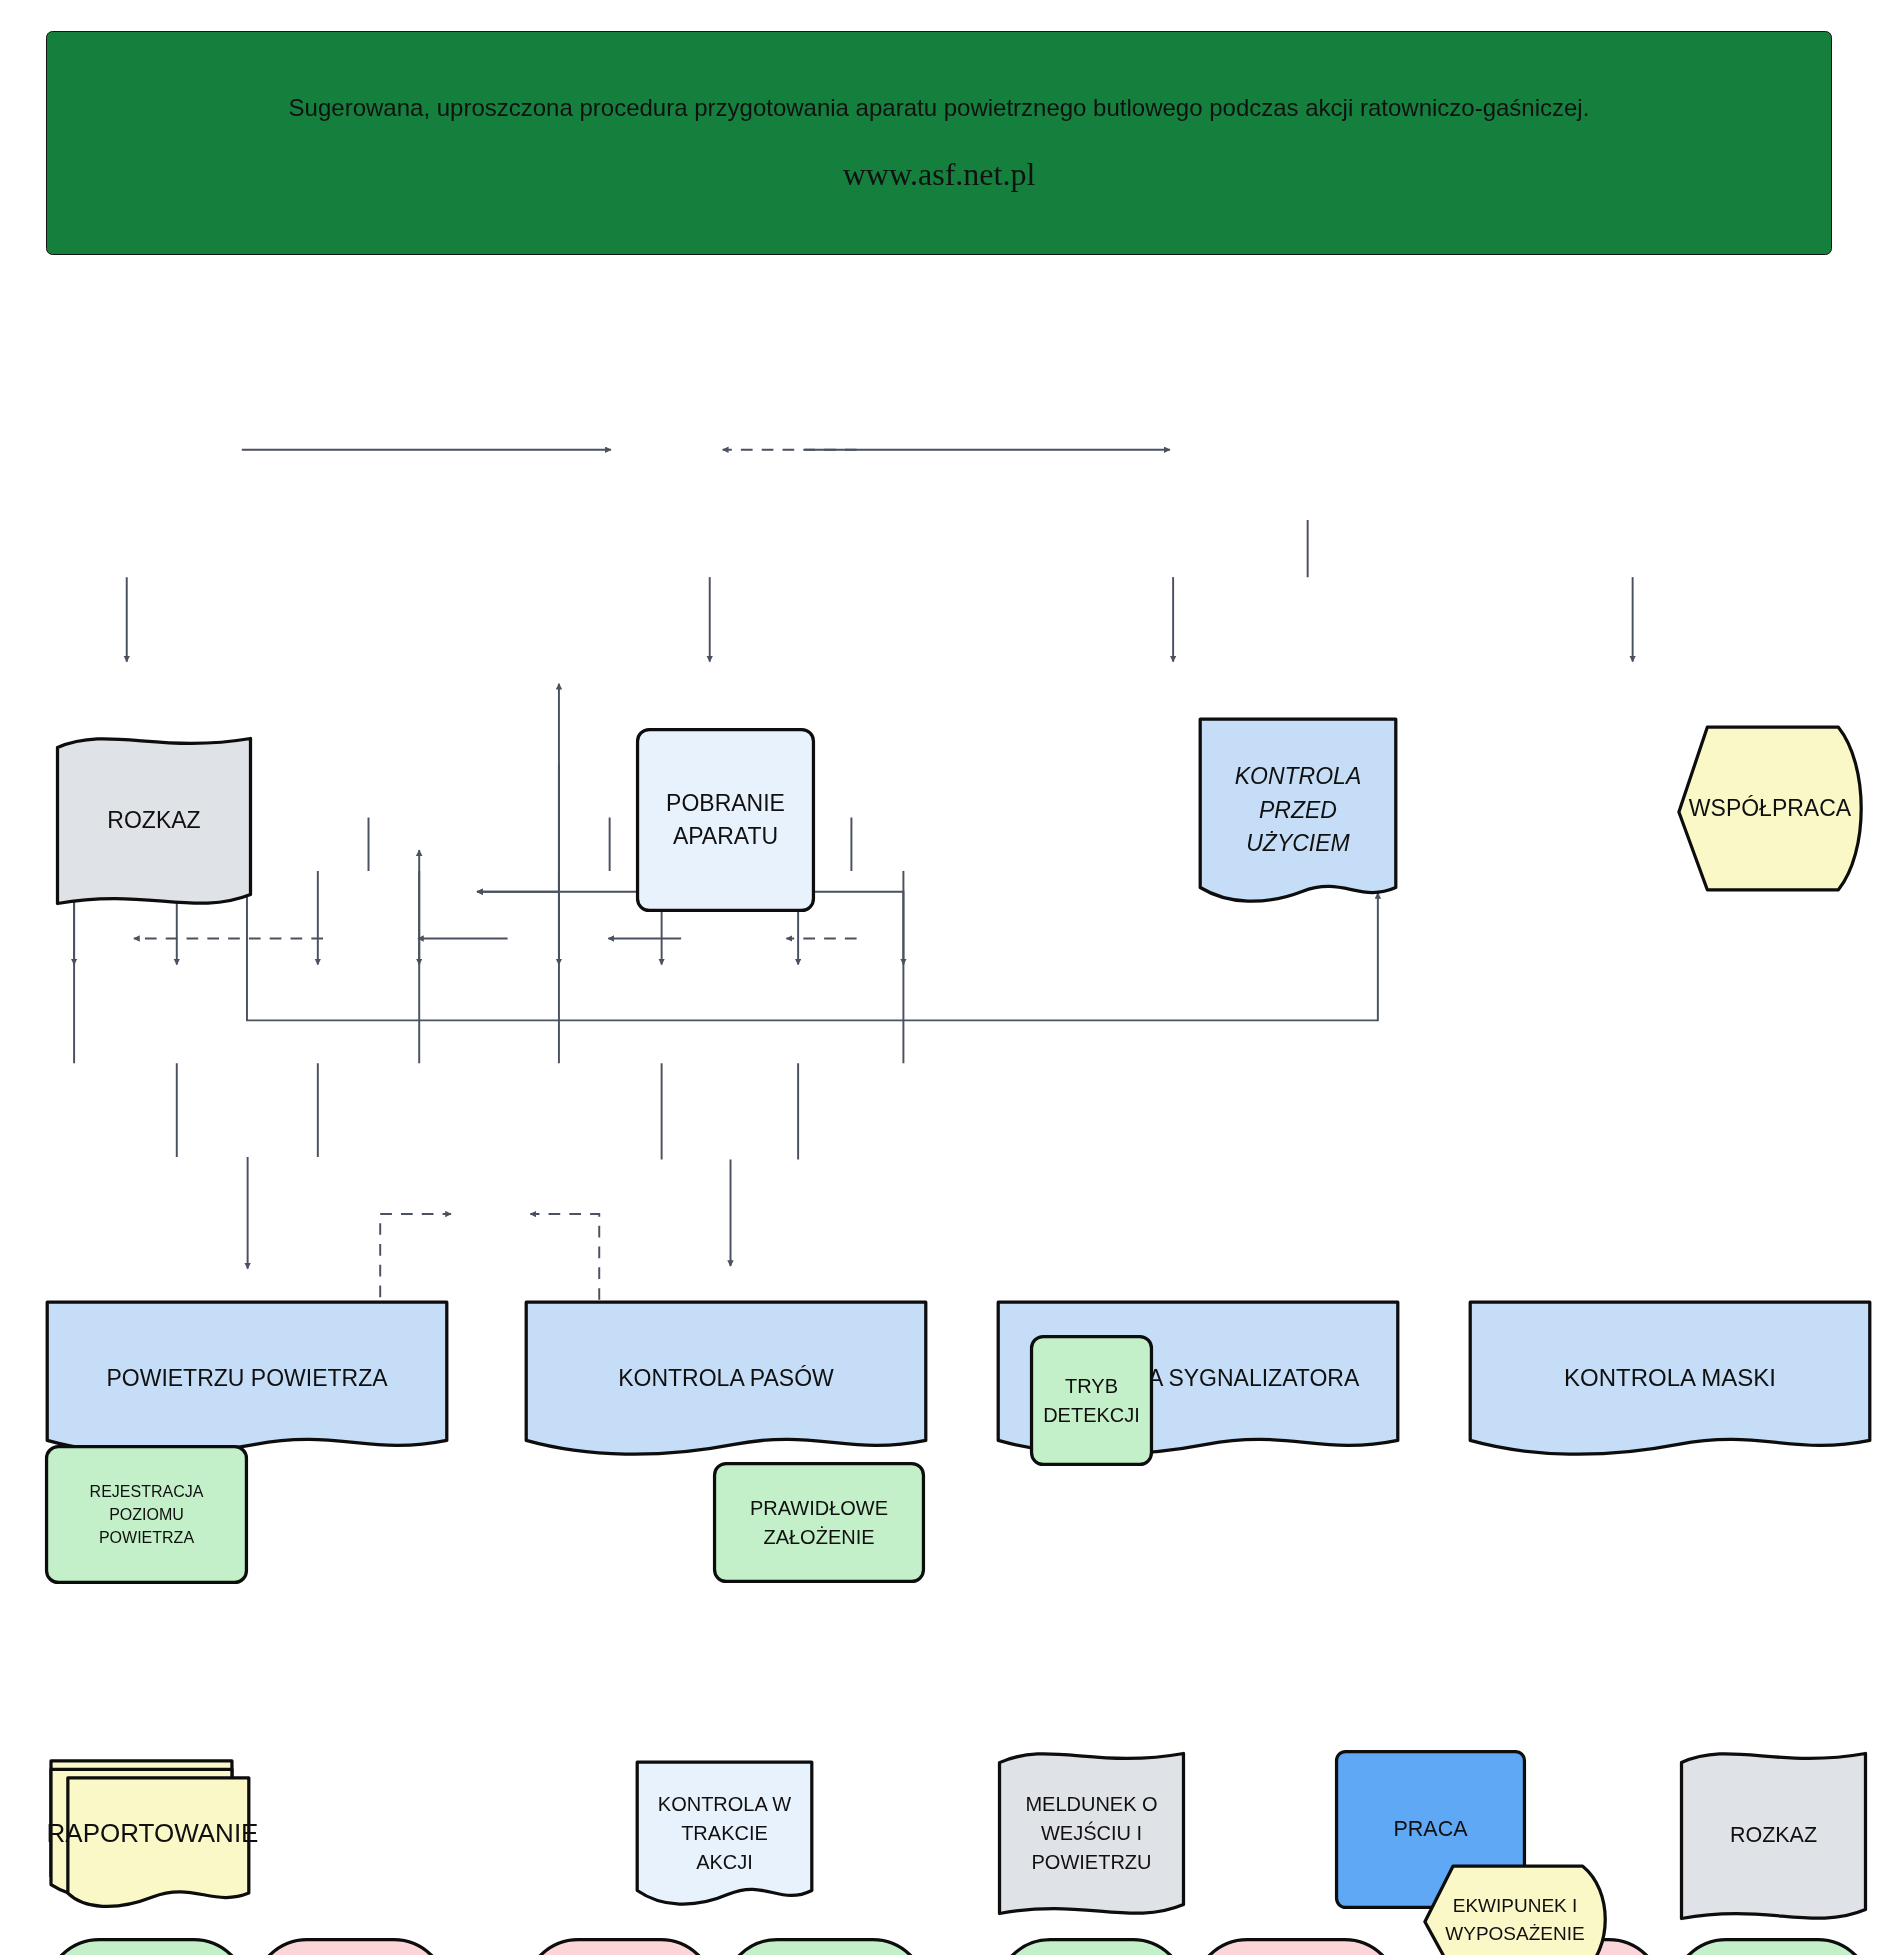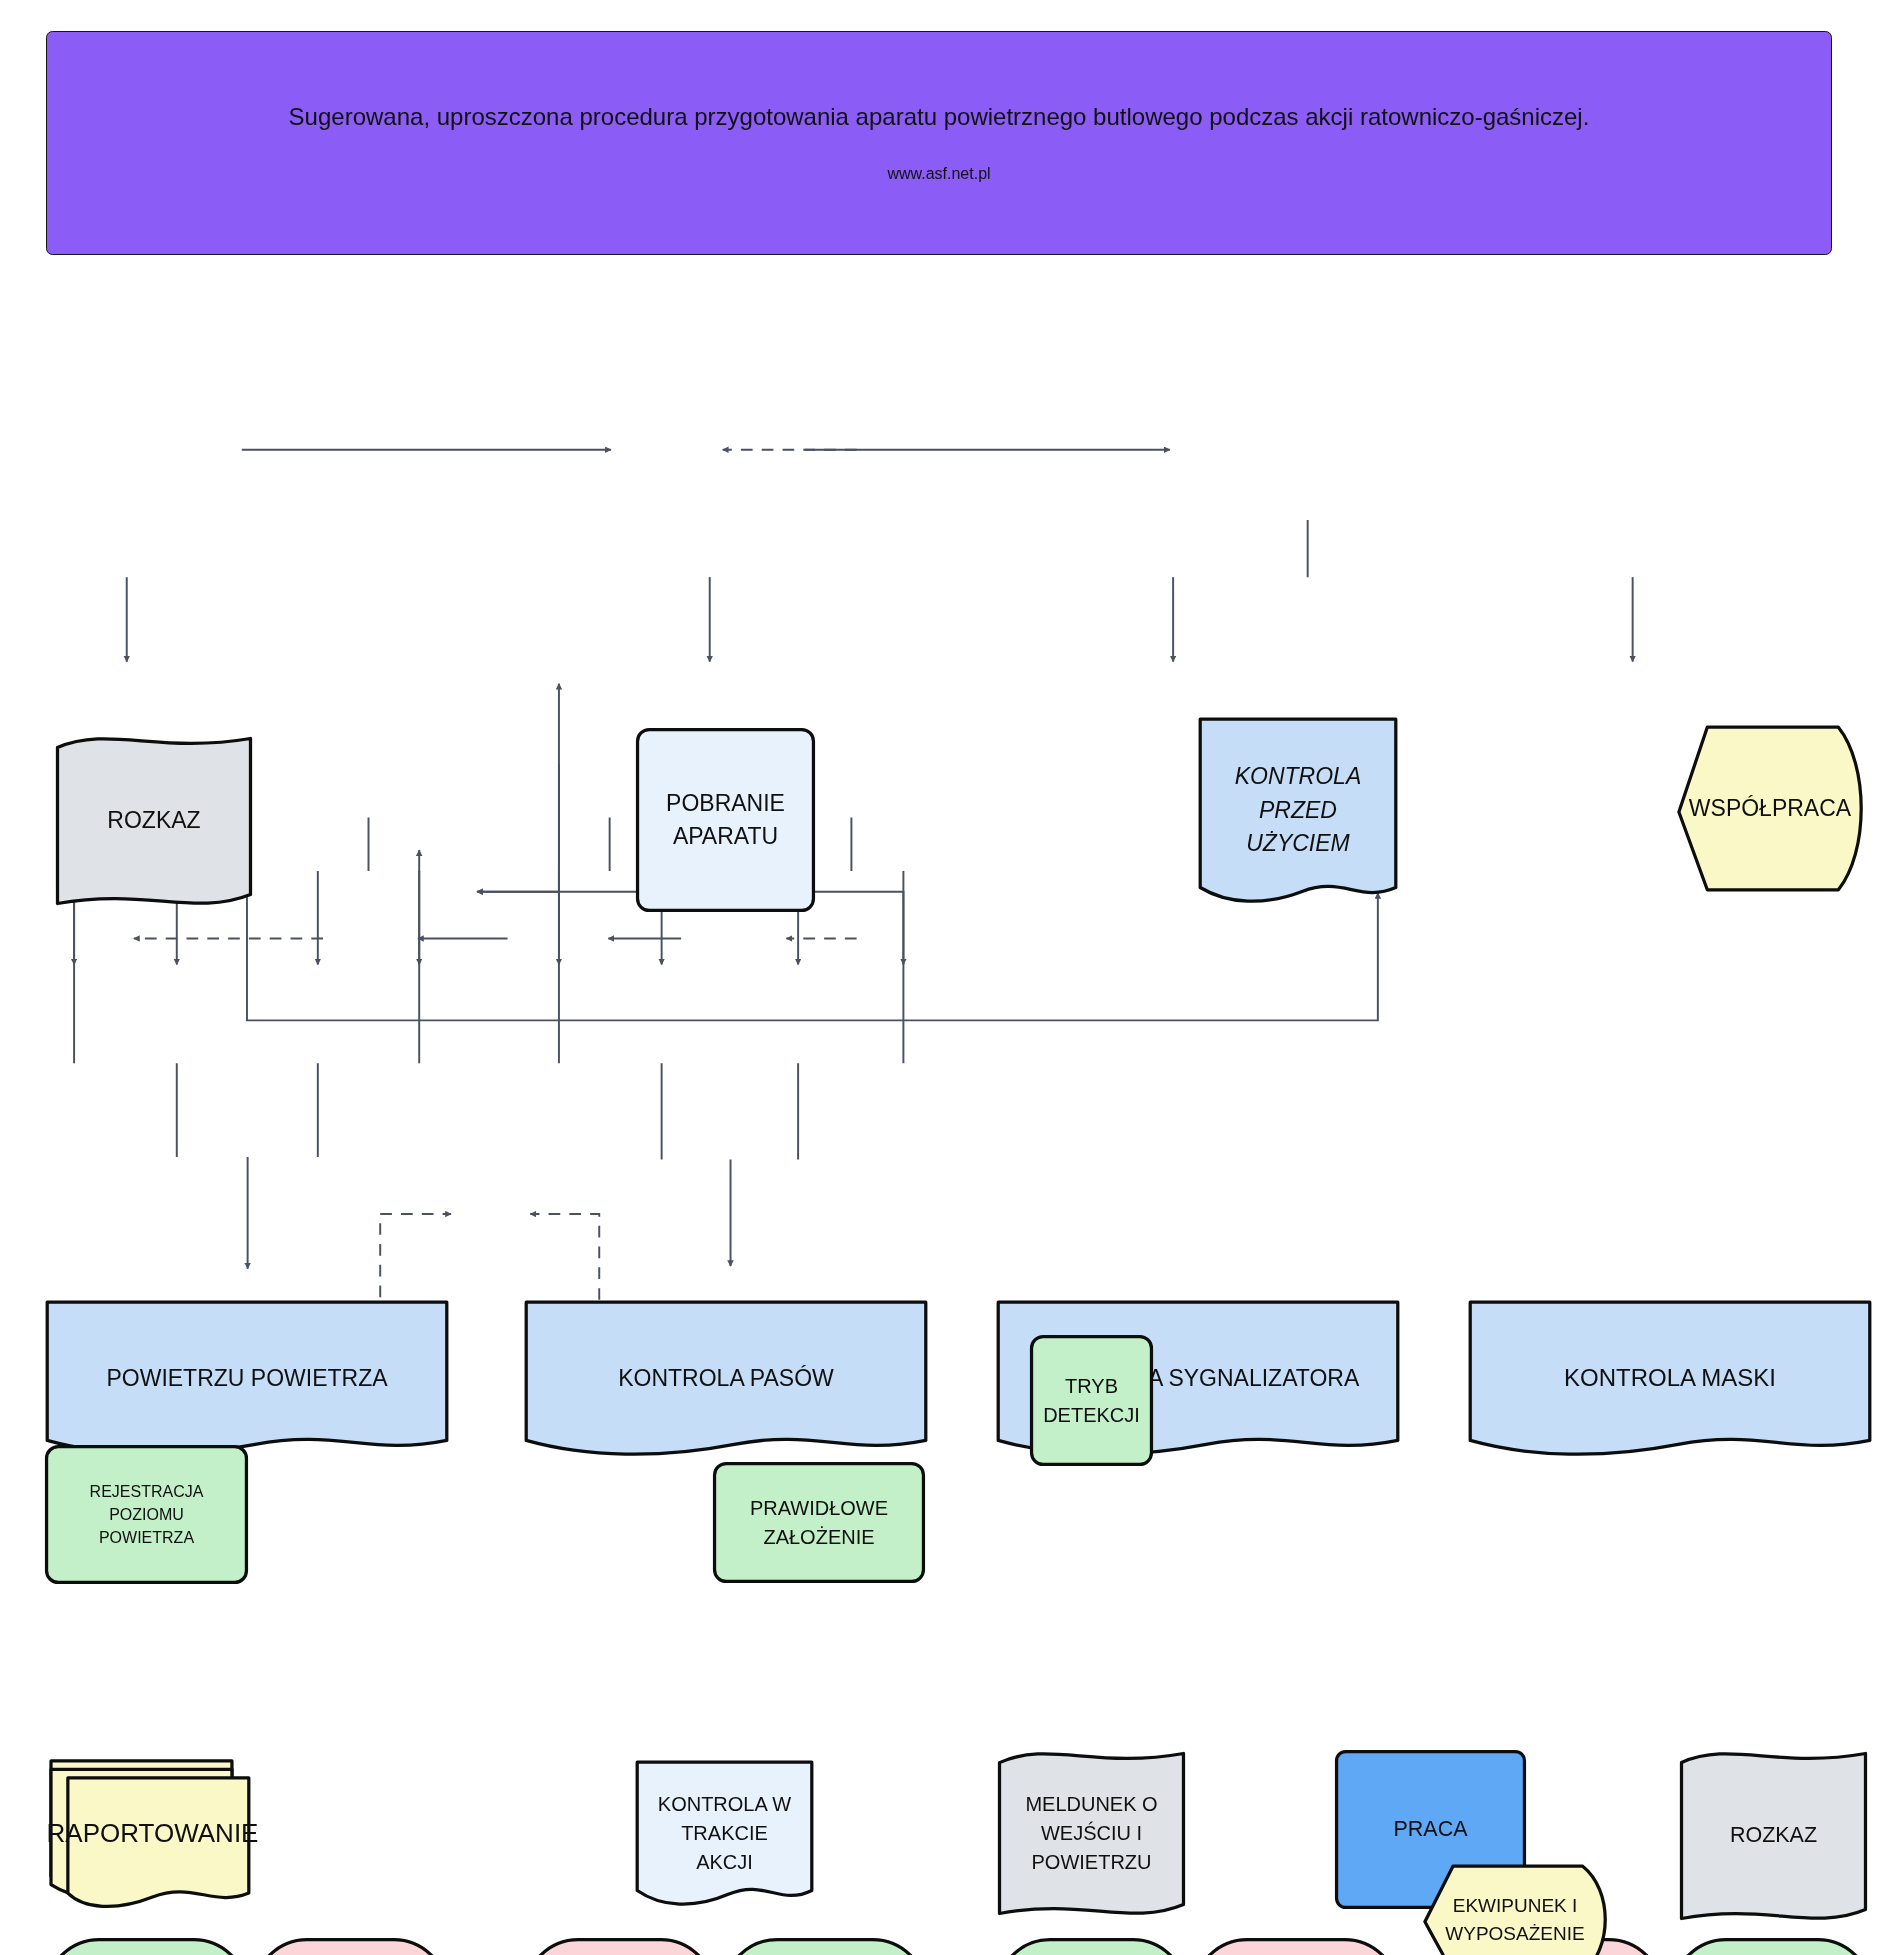--- a/index.html
+++ b/index.html
@@ -2,24 +2,24 @@
 <html style="font-size:10.4px"><head>
 <meta charset="utf-8">
 <style>
   html,body{margin:0;padding:0;background:#ffffff;}
   body{font-family:"Liberation Sans",sans-serif;}
   #stage{position:relative;width:1877px;height:1955px;background:#fff;overflow:hidden;}
   #wires{position:absolute;left:0;top:0;width:1877px;height:1955px;}
   .node{position:absolute;box-sizing:border-box;display:flex;align-items:center;justify-content:center;text-align:center;color:#101010;}
   .node .lbl{position:relative;z-index:3;line-height:1.45;white-space:pre-line;padding:0 6.5px;}
   .svgnode{position:absolute;left:0;top:0;width:100%;height:100%;z-index:1;overflow:visible;}
-  .t-title{position:absolute;box-sizing:border-box;border:1.3px solid #141414;border-radius:6.5px;background:#8b5cf6;
+  .t-title{position:absolute;box-sizing:border-box;border:1.3px solid #141414;border-radius:6.5px;background:#15803d;
            display:flex;flex-direction:column;align-items:center;justify-content:center;gap:34px;}
   .t-title .l1{font-size:24px;color:#111;}
-  .t-title .l2{font-size:16px;color:#111;}
+  .t-title .l2{font-size:32px;color:#111;font-family:Liberation Serif, serif;}
 </style>
 </head>
 <body>
 
 <div id="stage">
 
   <div class="t-title" style="left:46px;top:31px;width:1786px;height:224px;">
     <div class="l1">Sugerowana, uproszczona procedura przygotowania aparatu powietrznego butlowego podczas akcji ratowniczo-gaśniczej.</div>
     <div class="l2">www.asf.net.pl</div>
   </div>

